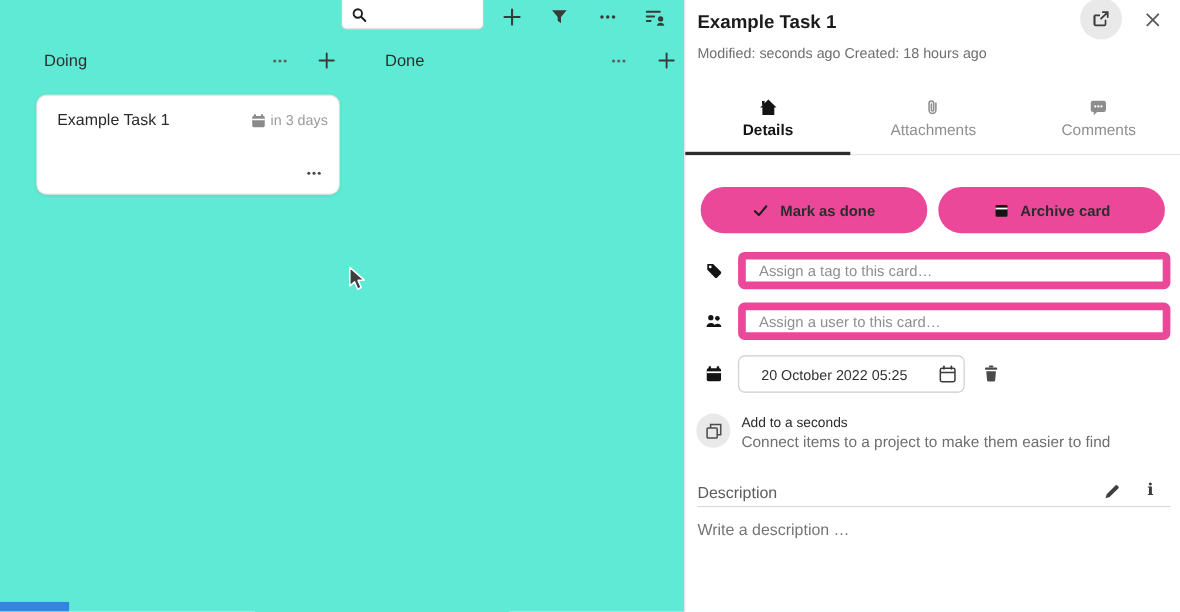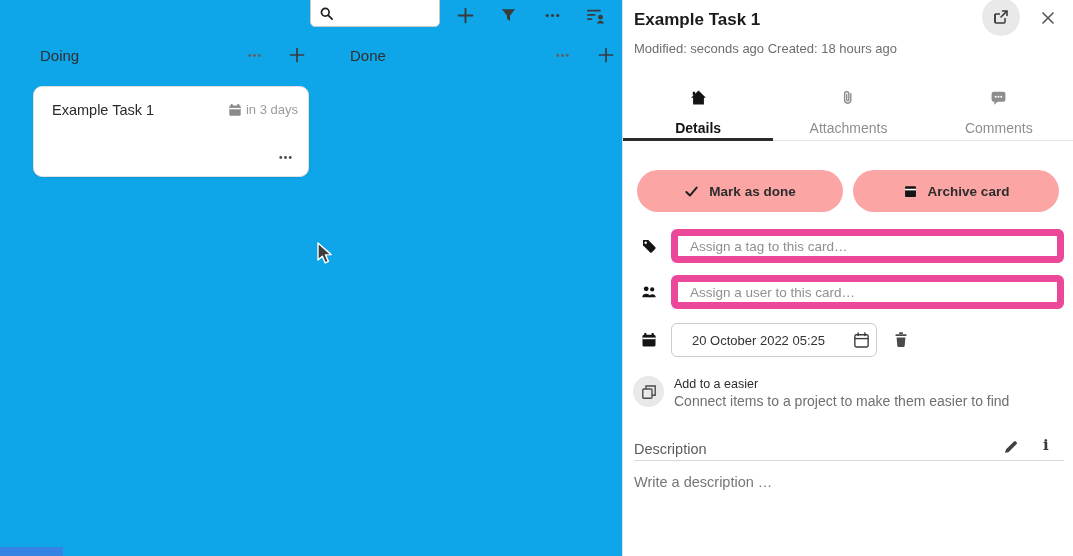--- a/index.html
+++ b/index.html
@@ -1,21 +1,21 @@
 <!DOCTYPE html>
 <html><head>
 <meta charset="utf-8">
 <style>
   * { margin:0; padding:0; box-sizing:border-box; }
   html,body { width:1073px; height:556px; overflow:hidden; background:#fff;
     font-family:"Liberation Sans", sans-serif; color:#2b2b2b; }
   svg { display:block; }
 
   
-  #board { position:absolute; left:0; top:0; width:622px; height:556px; background:#0ea5e9; }
+  #board { position:absolute; left:0; top:0; width:622px; height:556px; background:#5eead4; }
   #search-box { position:absolute; left:310px; top:-9px; width:130px; height:36px;
     background:#fff; border:1px solid #c9c9c9; border-radius:5px; }
   #search-box svg { position:absolute; left:8px; top:14px; }
   .toolbar-btn { position:absolute; top:3px; width:24px; height:24px; display:flex;
     align-items:center; justify-content:center; background:none; border:none; cursor:default; }
 
   .col-title { position:absolute; top:47px; font-size:15px; color:#2f2f2f; }
   .col-btn { position:absolute; top:44px; width:22px; height:22px; display:flex;
     align-items:center; justify-content:center; background:none; border:none; }
 
@@ -37,28 +37,28 @@
   #panel-title { position:absolute; left:11px; top:10px; font-size:17px; font-weight:700; color:#1b1b1b; }
   #panel-meta { position:absolute; left:11px; top:41px; font-size:13px; color:#6e6e6e; }
   #popout-btn { position:absolute; left:359px; top:-2px; width:38px; height:38px; border:none;
     border-radius:50%; background:#e9e9e9; display:flex; align-items:center; justify-content:center; }
   #close-btn { position:absolute; left:415px; top:8px; width:20px; height:20px; border:none;
     background:none; display:flex; align-items:center; justify-content:center; }
 
   #tabs { position:absolute; left:0; top:80px; width:451px; height:61px; display:flex;
     border-bottom:1px solid #e4e4e4; }
   .tab { flex:1; position:relative; display:flex; flex-direction:column; align-items:center;
-    justify-content:flex-start; padding-top:9px; gap:14px; background:none; border:none;
+    justify-content:flex-start; padding-top:9px; gap:4px; background:none; border:none;
     font-family:inherit; font-size:14px; color:#8f8f8f; }
   .tab.active { color:#141414; font-weight:700; }
   .tab.active::after { content:""; position:absolute; left:0; right:0; bottom:-1px; height:3px;
     background:#2c2c2c; }
 
   #action-row { position:absolute; left:14px; top:170px; width:422px; height:42px; display:flex; gap:10px; }
-  .pill-btn { flex:1; border:none; border-radius:21px; background:#fca5a5; display:flex;
+  .pill-btn { flex:1; border:none; border-radius:21px; background:#ec4899; display:flex;
     align-items:center; justify-content:center; gap:10px; font-family:inherit;
     font-size:13.5px; font-weight:700; color:#2c2c2c; }
 
   .field-row { position:absolute; left:0; width:451px; height:34px; }
   .field-row .lead-icon { position:absolute; left:18px; top:9px; }
   .field-row input { position:absolute; left:48px; top:0; width:393px; height:34px;
     border:7px solid #ec4899; border-radius:6px; padding:0 12px; font-family:inherit;
     font-size:13.5px; color:#2b2b2b; outline:none; }
   .field-row input::placeholder { color:#8f8f8f; opacity:1; }
 
@@ -283,21 +283,21 @@
     </button>
   </div>
 
   <div id="project-row">
     <button id="project-btn">
       <svg width="16" height="16" viewBox="0 0 16 16">
         <rect x="1.8" y="5" width="9.2" height="9.2" rx="1" fill="none" stroke="#4c4c4c" stroke-width="1.4"></rect>
         <path d="M5 5 V2 H14.2 V11.2 H11" fill="none" stroke="#4c4c4c" stroke-width="1.4"></path>
       </svg>
     </button>
-    <div id="project-title">Add to a easier</div>
+    <div id="project-title">Add to a seconds</div>
     <div id="project-sub">Connect items to a project to make them easier to find</div>
   </div>
 
   <div id="desc-header">
     <span id="desc-label">Description</span>
     <button id="desc-edit-btn">
       <svg width="16" height="16" viewBox="0 0 16 16">
         <path d="M2 14 l1.1 -3.7 L11 2.4 a1.3 1.3 0 0 1 1.85 0 l0.75 0.75 a1.3 1.3 0 0 1 0 1.85 L5.7 12.9 Z" fill="#3f3f3f"></path>
       </svg>
     </button>

